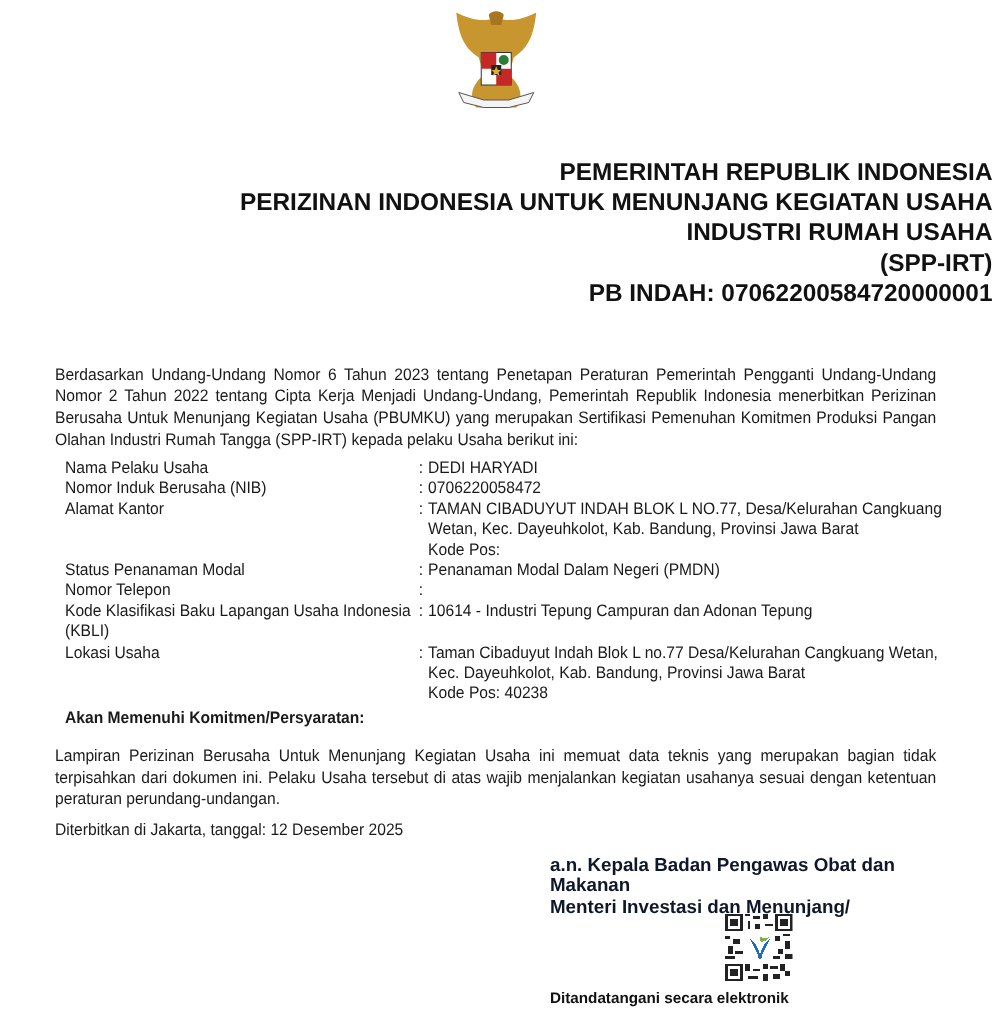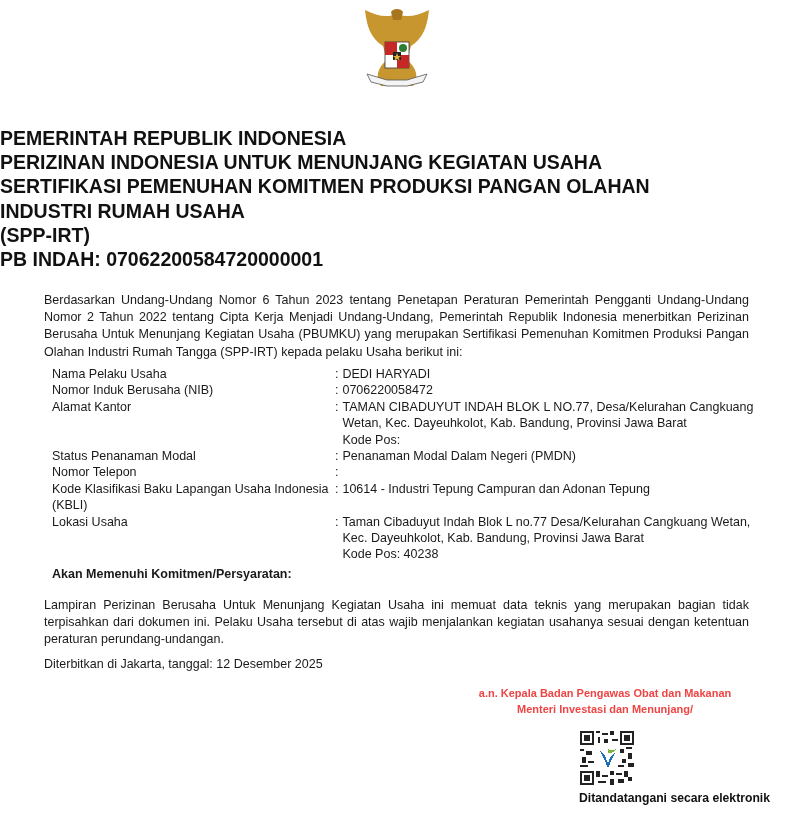--- a/index.html
+++ b/index.html
@@ -1,36 +1,36 @@
 <!DOCTYPE html>
 <html><head>
 <meta charset="utf-8">
 <style>
   html, body { margin:0; padding:0; background:#ffffff; }
   body { width:794px; height:817px; position:relative; overflow:hidden; color:#111; }
   .page { position:absolute; left:0; top:0; width:794px; height:817px; }
   .emblem { position:absolute; left:357px; top:8px; width:80px; height:84px; }
-  .titles { position:absolute; left:0; top:126px; width:794px; text-align:left;
+  .titles { position:absolute; left:0; top:126px; width:794px; text-align:right;
             font-family:"Liberation Sans", sans-serif; font-weight:bold; font-size:19.5px; line-height:24.2px; color:#111; }
   .titles div { white-space:nowrap; }
   .body-text { font-family:"Liberation Sans", sans-serif; font-size:13.3px; color:#1a1a1a; transform:scaleX(0.94); transform-origin:left top; }
   .intro { position:absolute; left:44px; top:291px; width:750px; line-height:17.2px; text-align:justify; }
   .fields { position:absolute; left:52px; top:366px; width:740px; line-height:16.4px; }
   .frow { display:flex; }
   .flabel { width:301px; flex:none; }
   .fcolon { width:8px; flex:none; }
   .fval { flex:1; }
   .fval div { white-space:nowrap; }
   .commit { position:absolute; left:52px; top:566px; font-weight:bold; line-height:16px; }
   .lampiran { position:absolute; left:44px; top:596px; width:750px; line-height:17.2px; text-align:justify; }
   .issued { position:absolute; left:44px; top:656px; line-height:16px; }
-  .sign { position:absolute; left:440px; top:685px; width:330px; text-align:center;
-          font-family:"Liberation Sans", sans-serif; font-weight:bold; font-size:11px; line-height:16.4px; color:#ef4444; }
+  .sign { position:absolute; left:440px; top:685px; width:330px; text-align:left;
+          font-family:"Liberation Sans", sans-serif; font-weight:bold; font-size:15px; line-height:16.4px; color:#0f172a; }
   .qr { position:absolute; left:580px; top:731px; width:54px; height:54px; }
-  .esign { position:absolute; left:440px; top:790px; width:330px; text-align:right;
+  .esign { position:absolute; left:440px; top:790px; width:330px; text-align:left;
            font-family:"Liberation Sans", sans-serif; font-weight:bold; font-size:12.2px; line-height:16px; color:#111; }
 </style>
 </head>
 <body>
 
 <div class="page">
 
   <svg class="emblem" viewBox="0 0 80 84">
     <path d="M40 6 C30 10 20 8 8 2 C10 20 14 30 26 38 L30 52 C20 60 18 70 24 78 L56 78 C62 70 60 60 50 52 L54 38 C66 30 70 20 72 2 C60 8 50 10 40 6 Z" fill="#c8962e"></path>
     <path d="M34 4 C36 0 44 0 46 4 L44 12 L36 12 Z" fill="#a8761e"></path>
@@ -39,21 +39,20 @@
     <rect x="40" y="47" width="12" height="13" fill="#c62828"></rect>
     <circle cx="46" cy="40" r="4" fill="#2e7d32"></circle>
     <rect x="36" y="44" width="8" height="8" fill="#222"></rect>
     <polygon points="40,45 41.2,48 44,48 41.8,49.8 42.6,52.5 40,51 37.4,52.5 38.2,49.8 36,48 38.8,48" fill="#e0b030"></polygon>
     <path d="M10 66 L30 72 L50 72 L70 66 L66 74 L50 78 L30 78 L14 74 Z" fill="#f4f4f4" stroke="#555" stroke-width="0.8"></path>
   </svg>
 
   <div class="titles">
     <div>PEMERINTAH REPUBLIK INDONESIA</div>
     <div>PERIZINAN INDONESIA UNTUK MENUNJANG KEGIATAN USAHA</div>
-    <div>SERTIFIKASI PEMENUHAN KOMITMEN PRODUKSI PANGAN OLAHAN</div>
     <div>INDUSTRI RUMAH USAHA</div>
     <div>(SPP-IRT)</div>
     <div>PB INDAH: 07062200584720000001</div>
   </div>
 
   <div class="body-text intro">Berdasarkan Undang-Undang Nomor 6 Tahun 2023 tentang Penetapan Peraturan Pemerintah Pengganti Undang-Undang Nomor 2 Tahun 2022 tentang Cipta Kerja Menjadi Undang-Undang, Pemerintah Republik Indonesia menerbitkan Perizinan Berusaha Untuk Menunjang Kegiatan Usaha (PBUMKU) yang merupakan Sertifikasi Pemenuhan Komitmen Produksi Pangan Olahan Industri Rumah Tangga (SPP-IRT) kepada pelaku Usaha berikut ini:</div>
 
   <div class="body-text fields">
     <div class="frow">
       <div class="flabel">Nama Pelaku Usaha</div>

